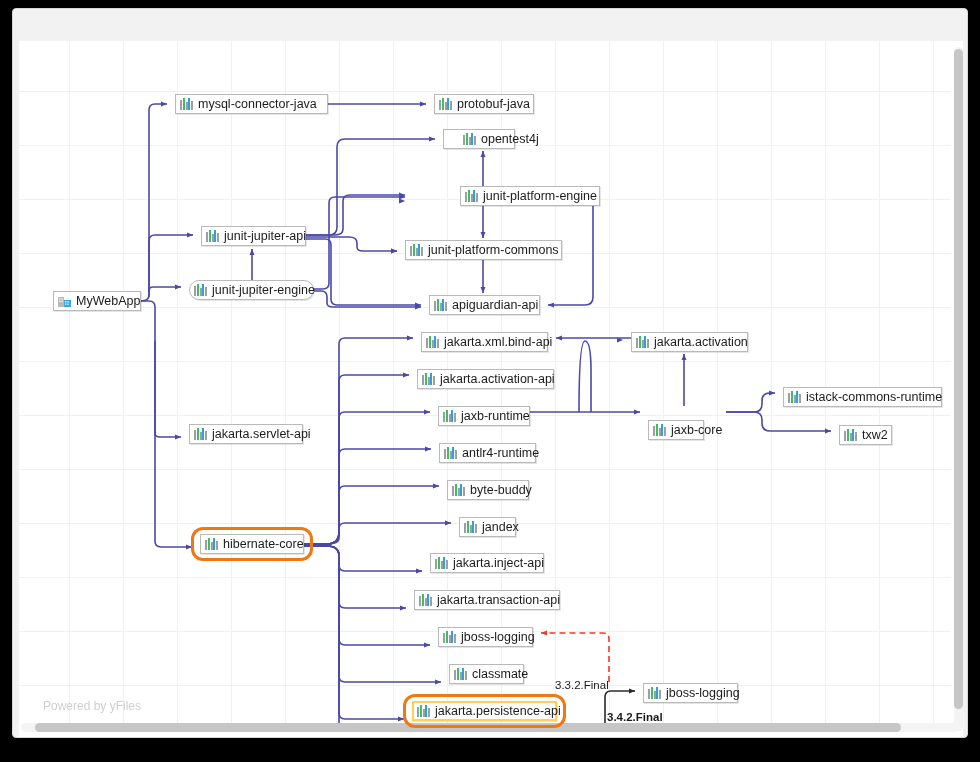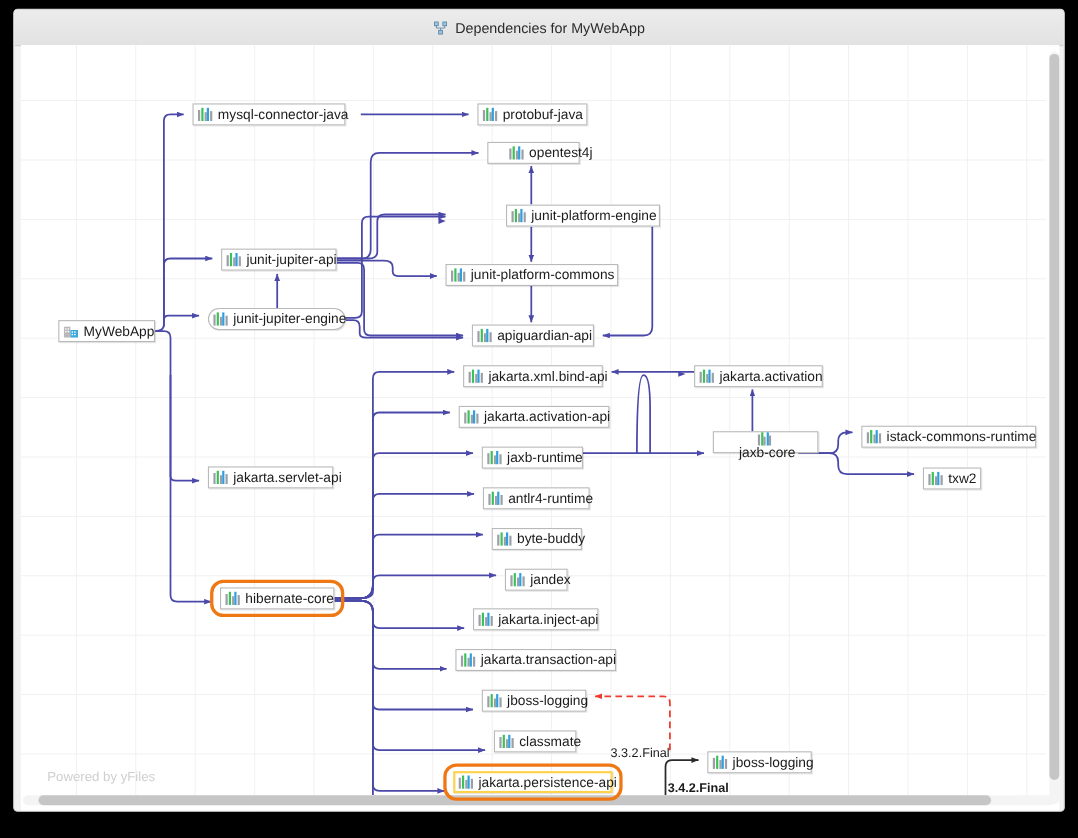--- a/index.html
+++ b/index.html
@@ -161,34 +161,20 @@
     height: 9px;
     background: #c6c6c6;
     border-radius: 5px;
   }
 </style>
 </head>
 <body>
 
 <div id="app-window">
 
-  <div id="titlebar">
-    <span class="title-icon">
-      <svg width="13" height="13" viewBox="0 0 13 13">
-        <rect x="1" y="1" width="3.4" height="3.4" fill="#9fc4e0" stroke="#5b87a8" stroke-width="0.8"></rect>
-        <rect x="8.6" y="1" width="3.4" height="3.4" fill="#9fc4e0" stroke="#5b87a8" stroke-width="0.8"></rect>
-        <rect x="4.8" y="8.6" width="3.4" height="3.4" fill="#9fc4e0" stroke="#5b87a8" stroke-width="0.8"></rect>
-        <line x1="2.7" y1="4.4" x2="2.7" y2="6.5" stroke="#5b87a8" stroke-width="0.8"></line>
-        <line x1="10.3" y1="4.4" x2="10.3" y2="6.5" stroke="#5b87a8" stroke-width="0.8"></line>
-        <line x1="2.7" y1="6.5" x2="10.3" y2="6.5" stroke="#5b87a8" stroke-width="0.8"></line>
-        <line x1="6.5" y1="6.5" x2="6.5" y2="8.6" stroke="#5b87a8" stroke-width="0.8"></line>
-      </svg>
-    </span>
-    <span>Dependencies for MyWebApp</span>
-  </div>
 
   <div id="canvas-wrap">
     <div id="canvas">
 
       <svg id="edges" viewBox="0 0 932 682">
         <defs>
           <marker id="arrow" markerWidth="7" markerHeight="7" refX="6.4" refY="2.6" orient="auto" markerUnits="userSpaceOnUse">
             <path d="M0,0 L6.6,2.6 L0,5.2 z" fill="#4a48a8"></path>
           </marker>
           <marker id="arrowred" markerWidth="7" markerHeight="7" refX="6.4" refY="2.6" orient="auto" markerUnits="userSpaceOnUse">
@@ -275,41 +261,41 @@
                 <rect x="1.2" y="5.8" width="1.3" height="1.3" fill="#ffffff"></rect>
                 <rect x="3.4" y="5.8" width="1.3" height="1.3" fill="#ffffff"></rect>
                 <rect x="6" y="5" width="7" height="7" fill="#3aa8dd"></rect>
                 <rect x="7.1" y="6.2" width="1.3" height="1.3" fill="#ffffff"></rect>
                 <rect x="9.4" y="6.2" width="1.3" height="1.3" fill="#ffffff"></rect>
                 <rect x="7.1" y="8.5" width="1.3" height="1.3" fill="#ffffff"></rect>
                 <rect x="9.4" y="8.5" width="1.3" height="1.3" fill="#ffffff"></rect>
               </svg></span>
             <span class="nlabel">MyWebApp</span>
           </div>
-          <div class="node" style="left: 156px; top: 53px; width: 139px;">
+          <div class="node" style="left: 156px; top: 53px; width: 153px;">
             <span class="bars">
               <i style="left: 0px; height: 10px; background: rgb(154, 160, 166);"></i>
               <i style="left: 3px; height: 12px; background: rgb(63, 191, 90);"></i>
               <i style="left: 5.6px; height: 8px; background: rgb(154, 160, 166);"></i>
               <i style="left: 8px; height: 12px; background: rgb(47, 159, 224);"></i>
               <i style="left: 10.6px; height: 9px; background: rgb(154, 160, 166);"></i>
             </span>
             <span class="nlabel">mysql-connector-java</span>
           </div>
           <div class="node" style="left: 415px; top: 53px; width: 100px;">
             <span class="bars">
               <i style="left: 0px; height: 10px; background: rgb(154, 160, 166);"></i>
               <i style="left: 3px; height: 12px; background: rgb(63, 191, 90);"></i>
               <i style="left: 5.6px; height: 8px; background: rgb(154, 160, 166);"></i>
               <i style="left: 8px; height: 12px; background: rgb(47, 159, 224);"></i>
               <i style="left: 10.6px; height: 9px; background: rgb(154, 160, 166);"></i>
             </span>
             <span class="nlabel">protobuf-java</span>
           </div>
-          <div class="node" style="left: 424px; top: 88px; width: 84px; padding-left: 19px;">
+          <div class="node" style="left: 424px; top: 88px; width: 72px; padding-left: 19px;">
             <span class="bars">
               <i style="left: 0px; height: 10px; background: rgb(154, 160, 166);"></i>
               <i style="left: 3px; height: 12px; background: rgb(63, 191, 90);"></i>
               <i style="left: 5.6px; height: 8px; background: rgb(154, 160, 166);"></i>
               <i style="left: 8px; height: 12px; background: rgb(47, 159, 224);"></i>
               <i style="left: 10.6px; height: 9px; background: rgb(154, 160, 166);"></i>
             </span>
             <span class="nlabel">opentest4j</span>
           </div>
           <div class="node" style="left: 182px; top: 185px; width: 105px;">
@@ -395,21 +381,21 @@
           <div class="node" style="left: 419px; top: 365px; width: 92px; align-items: center;">
             <span class="bars">
               <i style="left: 0px; height: 10px; background: rgb(154, 160, 166);"></i>
               <i style="left: 3px; height: 12px; background: rgb(63, 191, 90);"></i>
               <i style="left: 5.6px; height: 8px; background: rgb(154, 160, 166);"></i>
               <i style="left: 8px; height: 12px; background: rgb(47, 159, 224);"></i>
               <i style="left: 10.6px; height: 9px; background: rgb(154, 160, 166);"></i>
             </span>
             <span class="nlabel">jaxb-runtime</span>
           </div>
-          <div class="node" style="left: 629px; top: 351px; width: 96px; flex-direction: column;">
+          <div class="node" style="left: 629px; top: 379px; width: 56px;">
             <span class="bars">
               <i style="left: 0px; height: 10px; background: rgb(154, 160, 166);"></i>
               <i style="left: 3px; height: 12px; background: rgb(63, 191, 90);"></i>
               <i style="left: 5.6px; height: 8px; background: rgb(154, 160, 166);"></i>
               <i style="left: 8px; height: 12px; background: rgb(47, 159, 224);"></i>
               <i style="left: 10.6px; height: 9px; background: rgb(154, 160, 166);"></i>
             </span>
             <span class="nlabel">jaxb-core</span>
           </div>
           <div class="node" style="left: 764px; top: 346px; width: 159px;">

